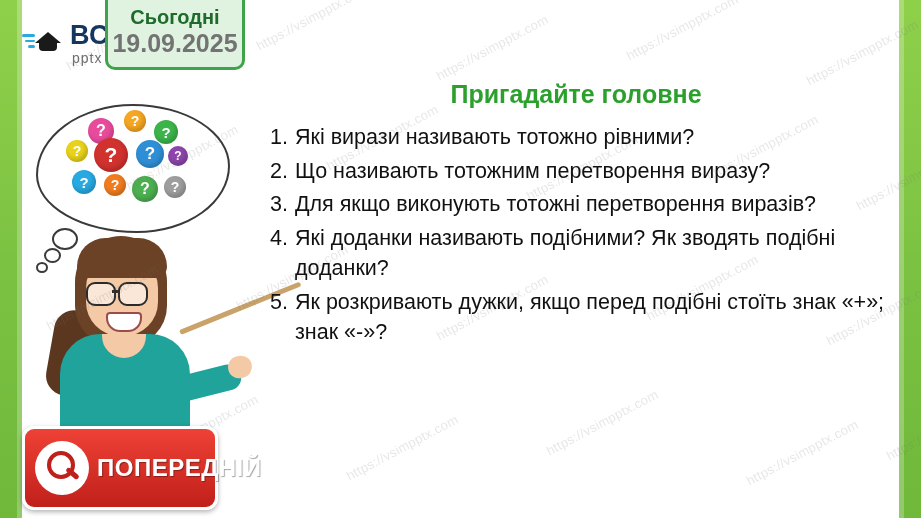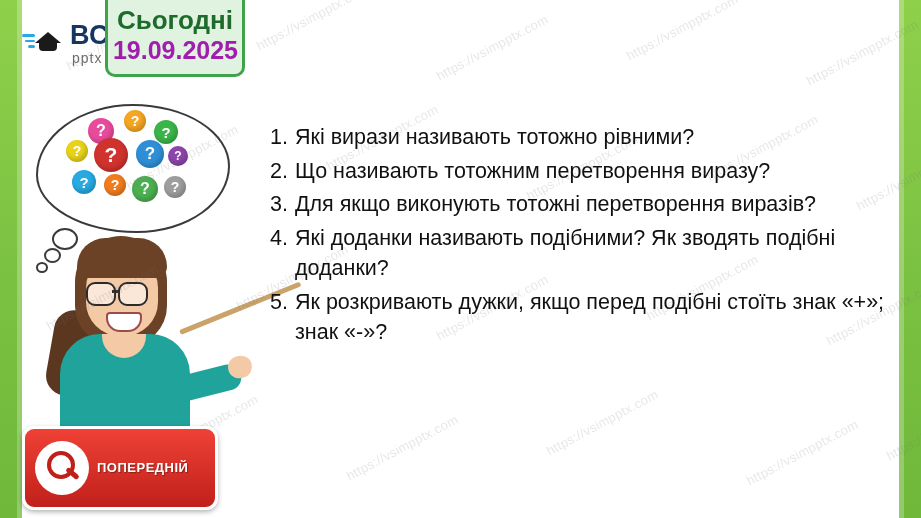--- a/index.html
+++ b/index.html
@@ -141,31 +141,30 @@
     background: #dff3e0;
     border: 3px solid #3ea34a;
     border-top: none;
     border-radius: 0 0 10px 10px;
     text-align: center;
     padding: 6px 4px 9px;
     z-index: 9;
     box-sizing: border-box;
   }
   .date-today {
-    font-size: 26px;
+    font-size: 20px;
     color: #1f6b2c;
     font-weight: bold;
     line-height: 1.15;
   }
   .date-value {
     font-size: 25px;
-    color: #a21caf;
+    color: #737373;
     font-weight: bold;
     line-height: 1.15;
-    text-align: right;
   }
 
   
   .title-bar {
     position: absolute;
     left: 253px;
     top: 38px;
     right: 22px;
     height: 32px;
     background: #2e3440;
@@ -349,21 +348,21 @@
     border-radius: 3px;
     transform: rotate(40deg);
   }
   .pb-text {
     display: flex;
     flex-direction: column;
     line-height: 1.05;
   }
   .pb-text span {
     color: #ffffff;
-    font-size: 13px;
+    font-size: 24px;
     font-weight: bold;
     letter-spacing: .5px;
     text-shadow: 1px 1px 1px rgba(0,0,0,0.35);
   }
 </style>
 </head>
 <body>
 
 <div class="slide">
 
@@ -385,20 +384,21 @@
       <div class="logo-sub">pptx</div>
     </div>
   </div>
 
   <div class="date-badge">
     <div class="date-today">Сьогодні</div>
     <div class="date-value">19.09.2025</div>
   </div>
 
 
+  <div class="heading">Пригадайте головне</div>
 
   <div class="bubble"></div>
   <div class="bubble-dot bd1"></div>
   <div class="bubble-dot bd2"></div>
   <div class="bubble-dot bd3"></div>
   <div id="qmarks">
       <div class="qmark" style="left: 88px; top: 118px; width: 26px; height: 26px; background: rgb(233, 75, 156); font-size: 16px;">?</div>
       <div class="qmark" style="left: 124px; top: 110px; width: 22px; height: 22px; background: rgb(245, 166, 35); font-size: 14px;">?</div>
       <div class="qmark" style="left: 154px; top: 120px; width: 24px; height: 24px; background: rgb(59, 180, 74); font-size: 15px;">?</div>
       <div class="qmark" style="left: 66px; top: 140px; width: 22px; height: 22px; background: rgb(232, 210, 26); font-size: 14px;">?</div>

